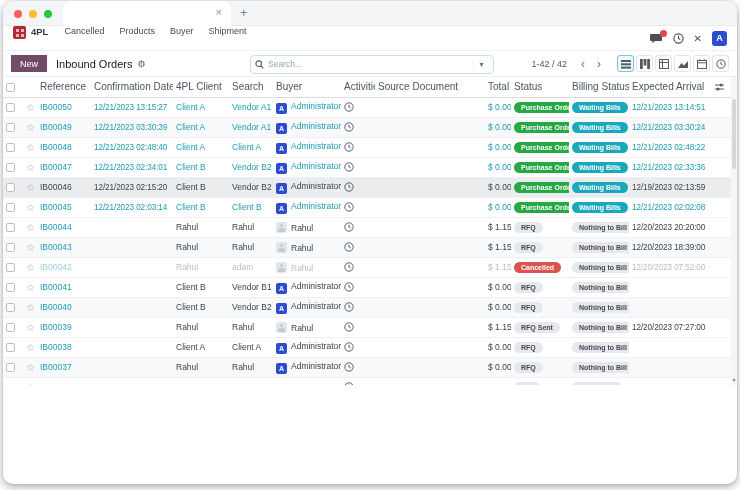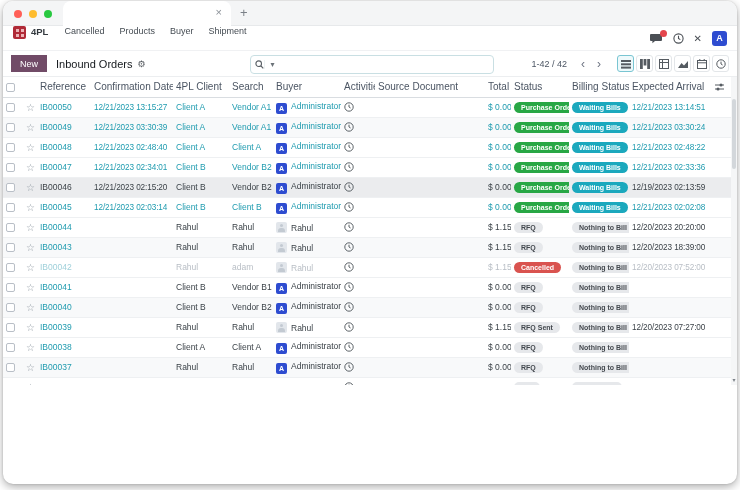--- a/index.html
+++ b/index.html
@@ -138,20 +138,21 @@
   <div class="cpanel">
     <button class="btn-new">New</button>
     <span class="view-title">Inbound Orders</span>
     <span class="gear">⚙</span>
 
     <div class="searchbox">
       <svg width="9" height="9" viewBox="0 0 9 9">
           <circle cx="3.7" cy="3.7" r="2.8" fill="none" stroke="#5a6066" stroke-width="1.1"></circle>
           <path d="M6 6l2.3 2.3" stroke="#5a6066" stroke-width="1.1"></path>
         </svg>
+      <input type="text" placeholder="Search..." style="">
       <span class="search-caret">▾</span>
     </div>
 
     <div class="right-group">
       <span class="pager-text">1-42 / 42</span>
       <span class="chev">‹</span>
       <span class="chev">›</span>
       <div class="switcher">
         <span class="vbtn active">
           <svg width="10" height="10" viewBox="0 0 10 10">

